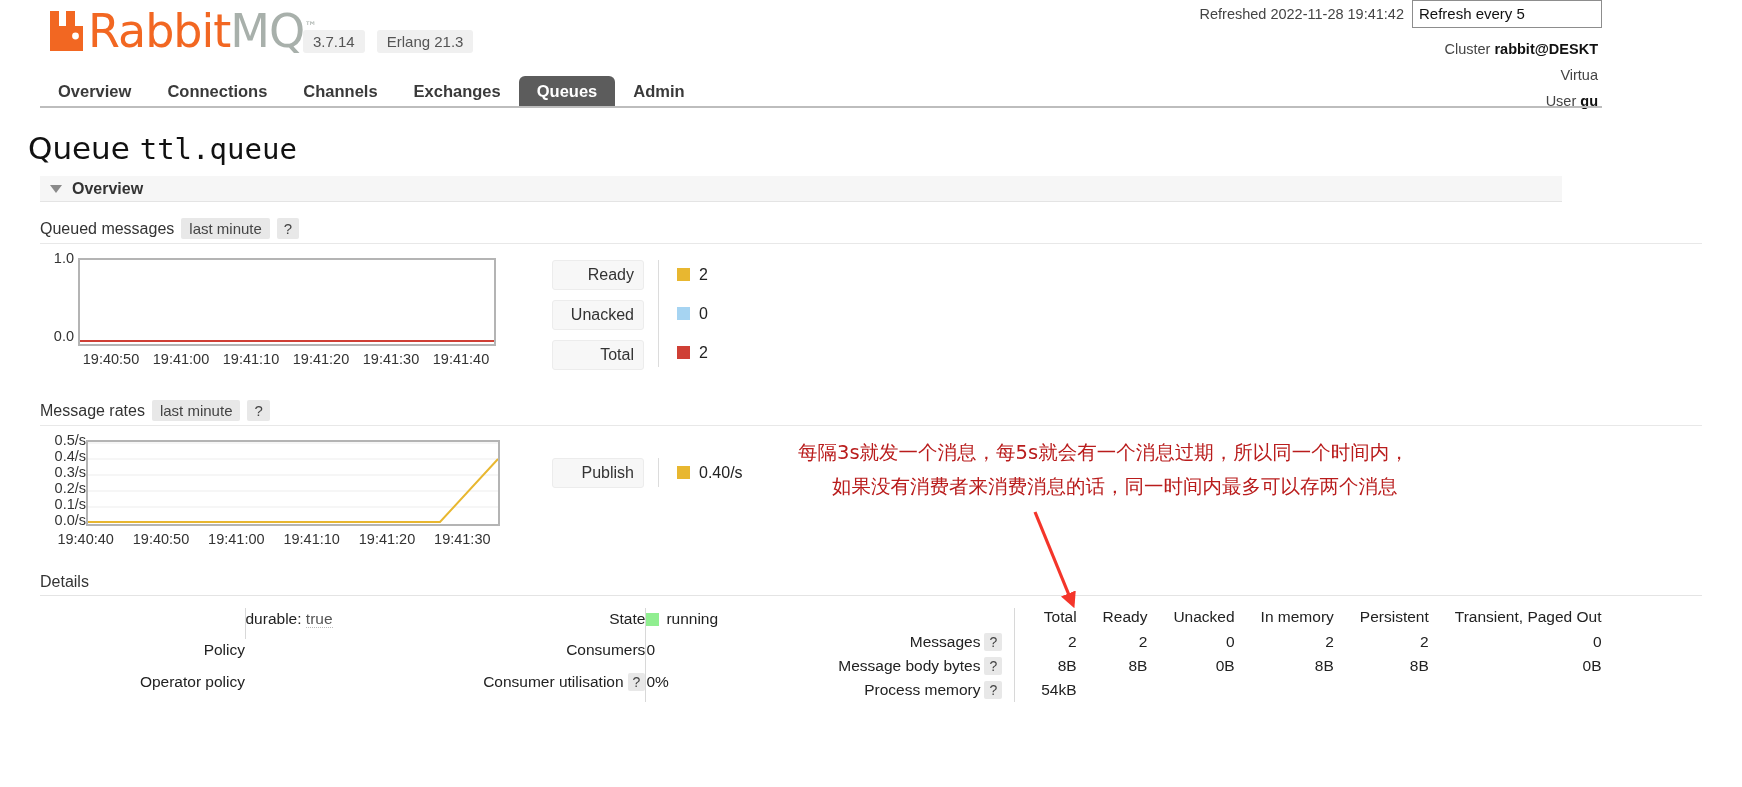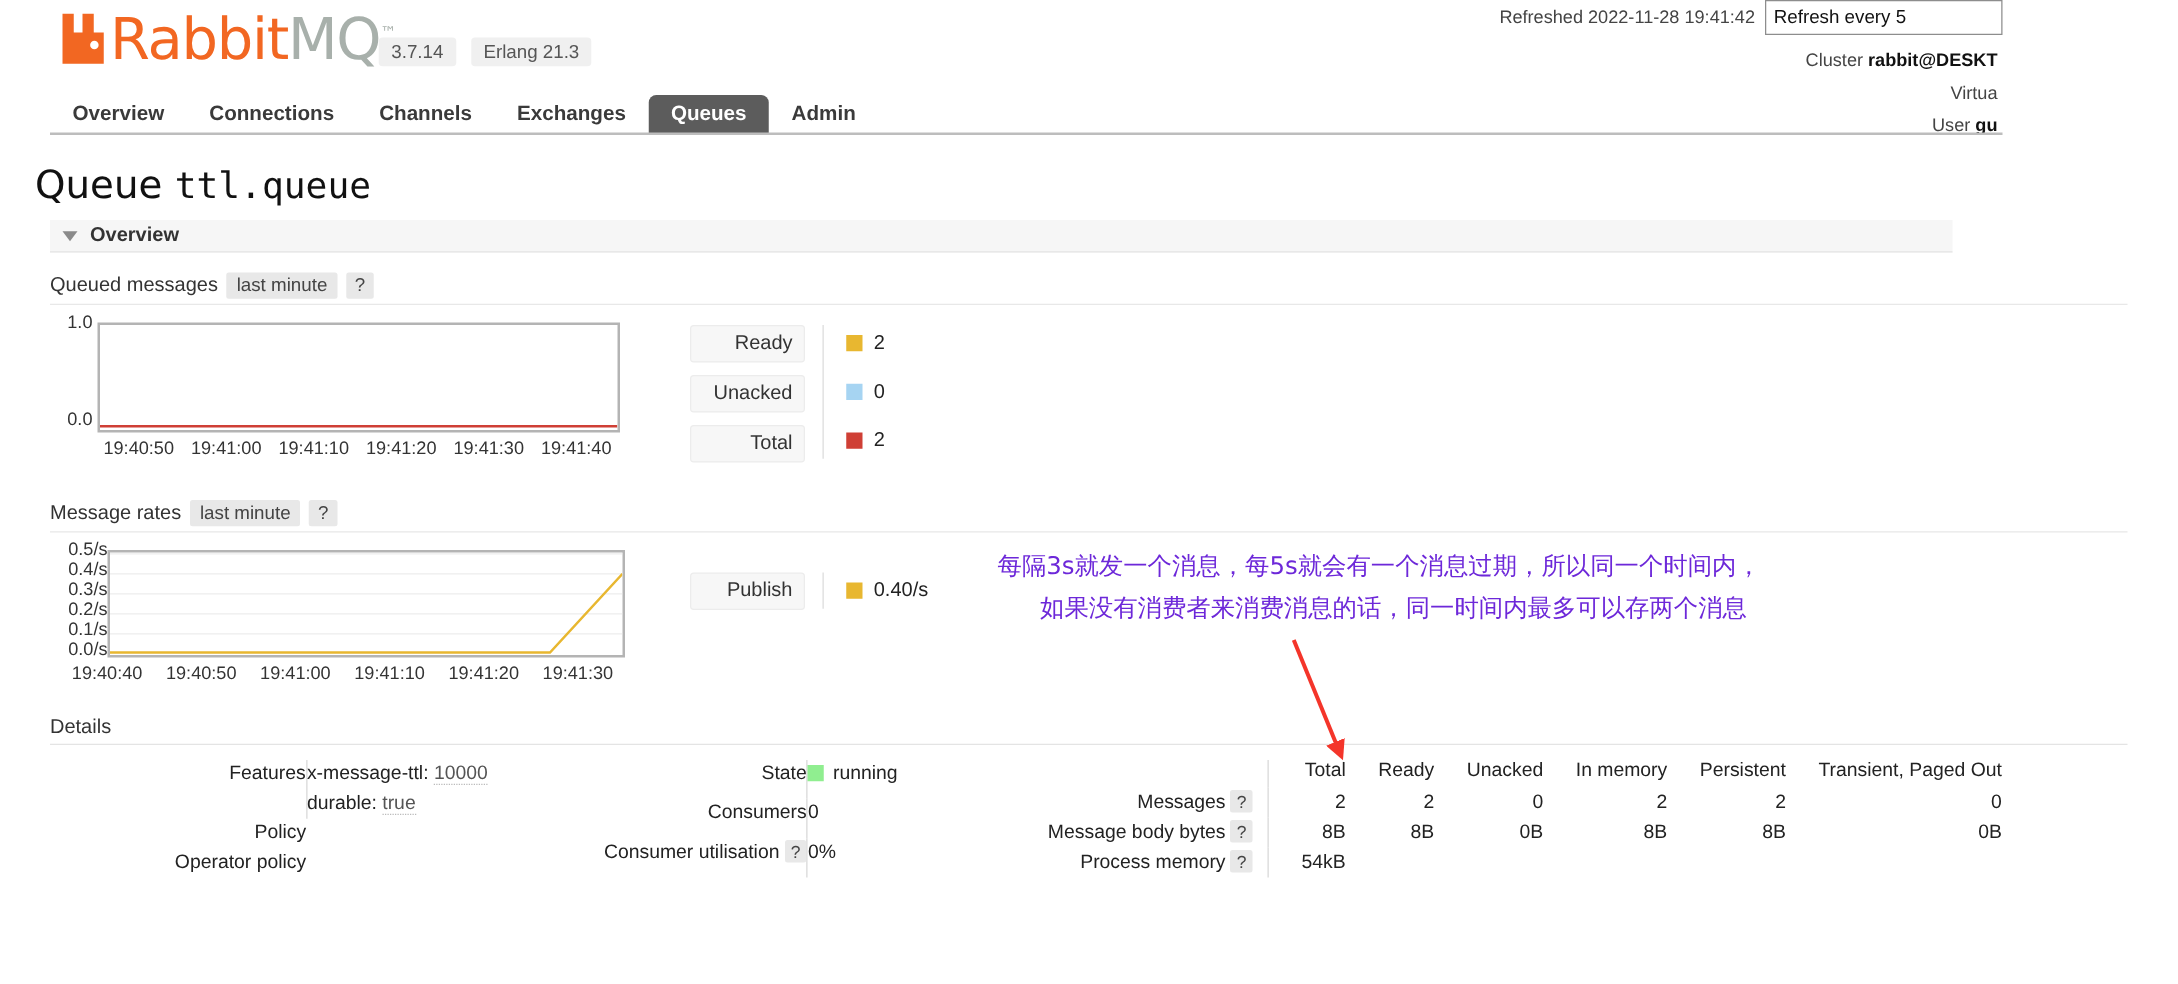--- a/index.html
+++ b/index.html
@@ -80,21 +80,21 @@
   .legend-name {
     background: #f7f7f7; border: 1px solid #ececec; border-radius: 3px;
     width: 92px; text-align: right; padding: 5px 9px; font-size: 16px; color: #333;
   }
   .legend-vals { display: flex; flex-direction: column; gap: 10px; border-left: 1px solid #dcdcdc; padding-left: 18px; margin-left: 14px; }
   .legend-val { display: flex; align-items: center; gap: 9px; font-size: 16px; color: #222; height: 29px; }
   .swatch { width: 13px; height: 13px; display: inline-block; }
 
   
   .annotation {
-    position: absolute; color: #6d28d9; font-size: 19.5px; line-height: 30px;
+    position: absolute; color: #b91c1c; font-size: 19.5px; line-height: 30px;
     font-family: "DejaVu Sans", sans-serif; white-space: nowrap;
   }
 
   
   .details-head { margin: 0 0 0 40px; font-size: 16px; color: #333; border-bottom: 1px solid #e4e4e4; padding-bottom: 4px; width: 1662px; }
   .details-row { display: flex; margin-left: 40px; margin-top: 12px; font-size: 15.5px; }
 
   table.kv { border-collapse: collapse; }
   table.kv td { padding: 2px 0; font-size: 15.5px; color: #222; vertical-align: top; }
   td.k { text-align: right; color: #222; padding-right: 12px; white-space: nowrap; }
@@ -284,24 +284,20 @@
 
   <div class="details-head" style="margin-top:26px;">
     <span>Details</span>
   </div>
 
   <div class="details-row">
 
     <table class="kv" style="width:415px;">
       <tbody id="features-body">
           <tr>
-            <td class="k" style="width: 205px;">Features</td>
-            <td class="v"><span class="argname">x-message-ttl: </span><span class="argval">10000</span></td>
-          </tr>
-          <tr>
             <td class="k" style="width: 205px;"></td>
             <td class="v"><span class="argname">durable: </span><span class="argval">true</span></td>
           </tr>
           <tr>
             <td class="k" style="width: 205px;">Policy</td>
             <td class="v" style="border-left: none;"></td>
           </tr>
           <tr>
             <td class="k" style="width: 205px;">Operator policy</td>
             <td class="v" style="border-left: none;"></td>

